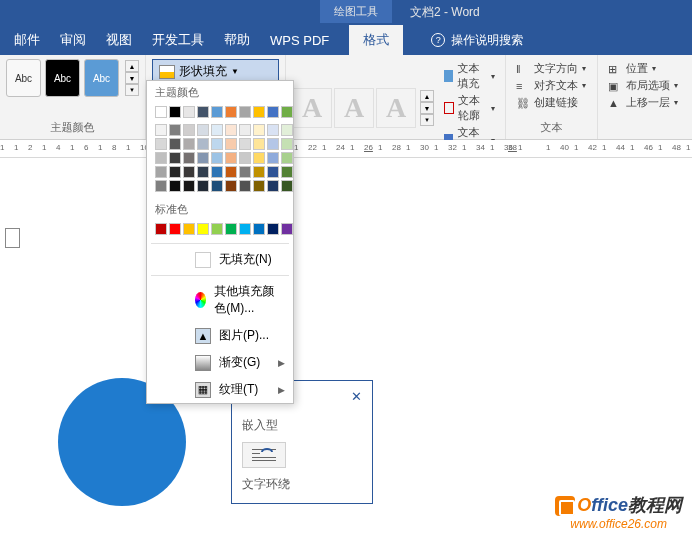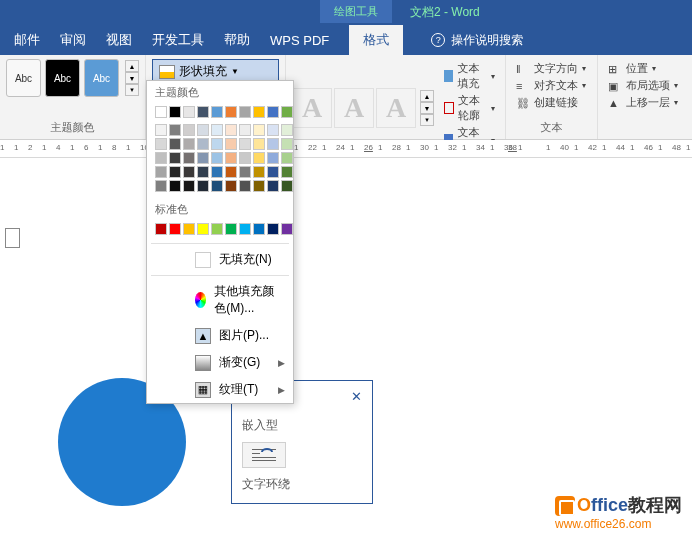--- a/index.html
+++ b/index.html
@@ -1,18 +1,18 @@
 <!DOCTYPE html>
 <html><head>
   <meta charset="utf-8">
   <style>
     * { box-sizing: border-box; margin: 0; padding: 0; }
     body { font-family: "Microsoft YaHei", sans-serif; font-size: 12px; background: #fff; width: 692px; height: 541px; overflow: hidden; position: relative; }
     
-    .title-bar { background: #2b579a; color: #86efac; height: 25px; display: flex; align-items: center; justify-content: center; position: relative; }
+    .title-bar { background: #2b579a; color: #e5e5e5; height: 25px; display: flex; align-items: center; justify-content: center; position: relative; }
     .context-tab { position: absolute; left: 320px; top: 0; background: #3e6db5; padding: 4px 14px; font-size: 11px; }
     .doc-title { position: absolute; left: 410px; font-size: 12px; }
     
     .menu-bar { background: #2b579a; color: #fff; height: 30px; display: flex; align-items: center; padding-left: 14px; gap: 20px; }
     .menu-item { font-size: 13px; cursor: pointer; }
     .menu-active { background: #f3f3f3; color: #2b579a; padding: 6px 14px; }
     .tell-me { display: flex; align-items: center; gap: 6px; margin-left: 8px; font-size: 12px; }
     .bulb { width: 14px; height: 14px; border: 1px solid #fff; border-radius: 50%; display: inline-flex; align-items: center; justify-content: center; font-size: 9px; }
     
     .ribbon { background: #f3f3f3; height: 85px; display: flex; border-bottom: 1px solid #d0d0d0; }
@@ -55,21 +55,21 @@
     
     .layout-icon-box { position: absolute; left: 197px; top: 222px; width: 24px; height: 22px; border: 1px solid #888; background: #f0f0f0; display: flex; align-items: center; justify-content: center; }
     .layout-rainbow { width: 14px; height: 10px; background: linear-gradient(90deg, red, orange, green, blue, purple); border-radius: 7px 7px 0 0; }
     
     .layout-panel { position: absolute; left: 231px; top: 222px; width: 142px; background: #fff; border: 1px solid #2b579a; padding: 6px 0; }
     .layout-header { display: flex; justify-content: space-between; padding: 2px 10px 6px; color: #2b579a; font-size: 13px; }
     .layout-section { padding: 4px 10px; font-size: 12px; color: #555; }
     .layout-opt-box { width: 44px; height: 26px; border: 1px solid #d0d0d0; background: #f4f4f4; margin: 4px 10px; display: flex; align-items: center; justify-content: center; }
     .inline-glyph { width: 24px; height: 16px; }
     
-    .watermark { position: absolute; right: 10px; bottom: 10px; text-align: left; }
+    .watermark { position: absolute; right: 10px; bottom: 10px; text-align: center; font-style: italic; }
     .wm-main { font-size: 18px; font-weight: bold; }
     .wm-o { color: #f57c00; }
     .wm-ffice { color: #2b579a; }
     .wm-cn { color: #333; }
     .wm-url { font-size: 12px; color: #f57c00; }
     .wm-icon { display: inline-block; width: 20px; height: 20px; background: #f57c00; border-radius: 4px; vertical-align: middle; margin-right: 2px; position: relative; }
     .wm-icon::after { content: ""; position: absolute; left: 4px; top: 4px; width: 12px; height: 12px; border: 2px solid #fff; border-radius: 2px; }
   </style>
 </head>
 <body>

